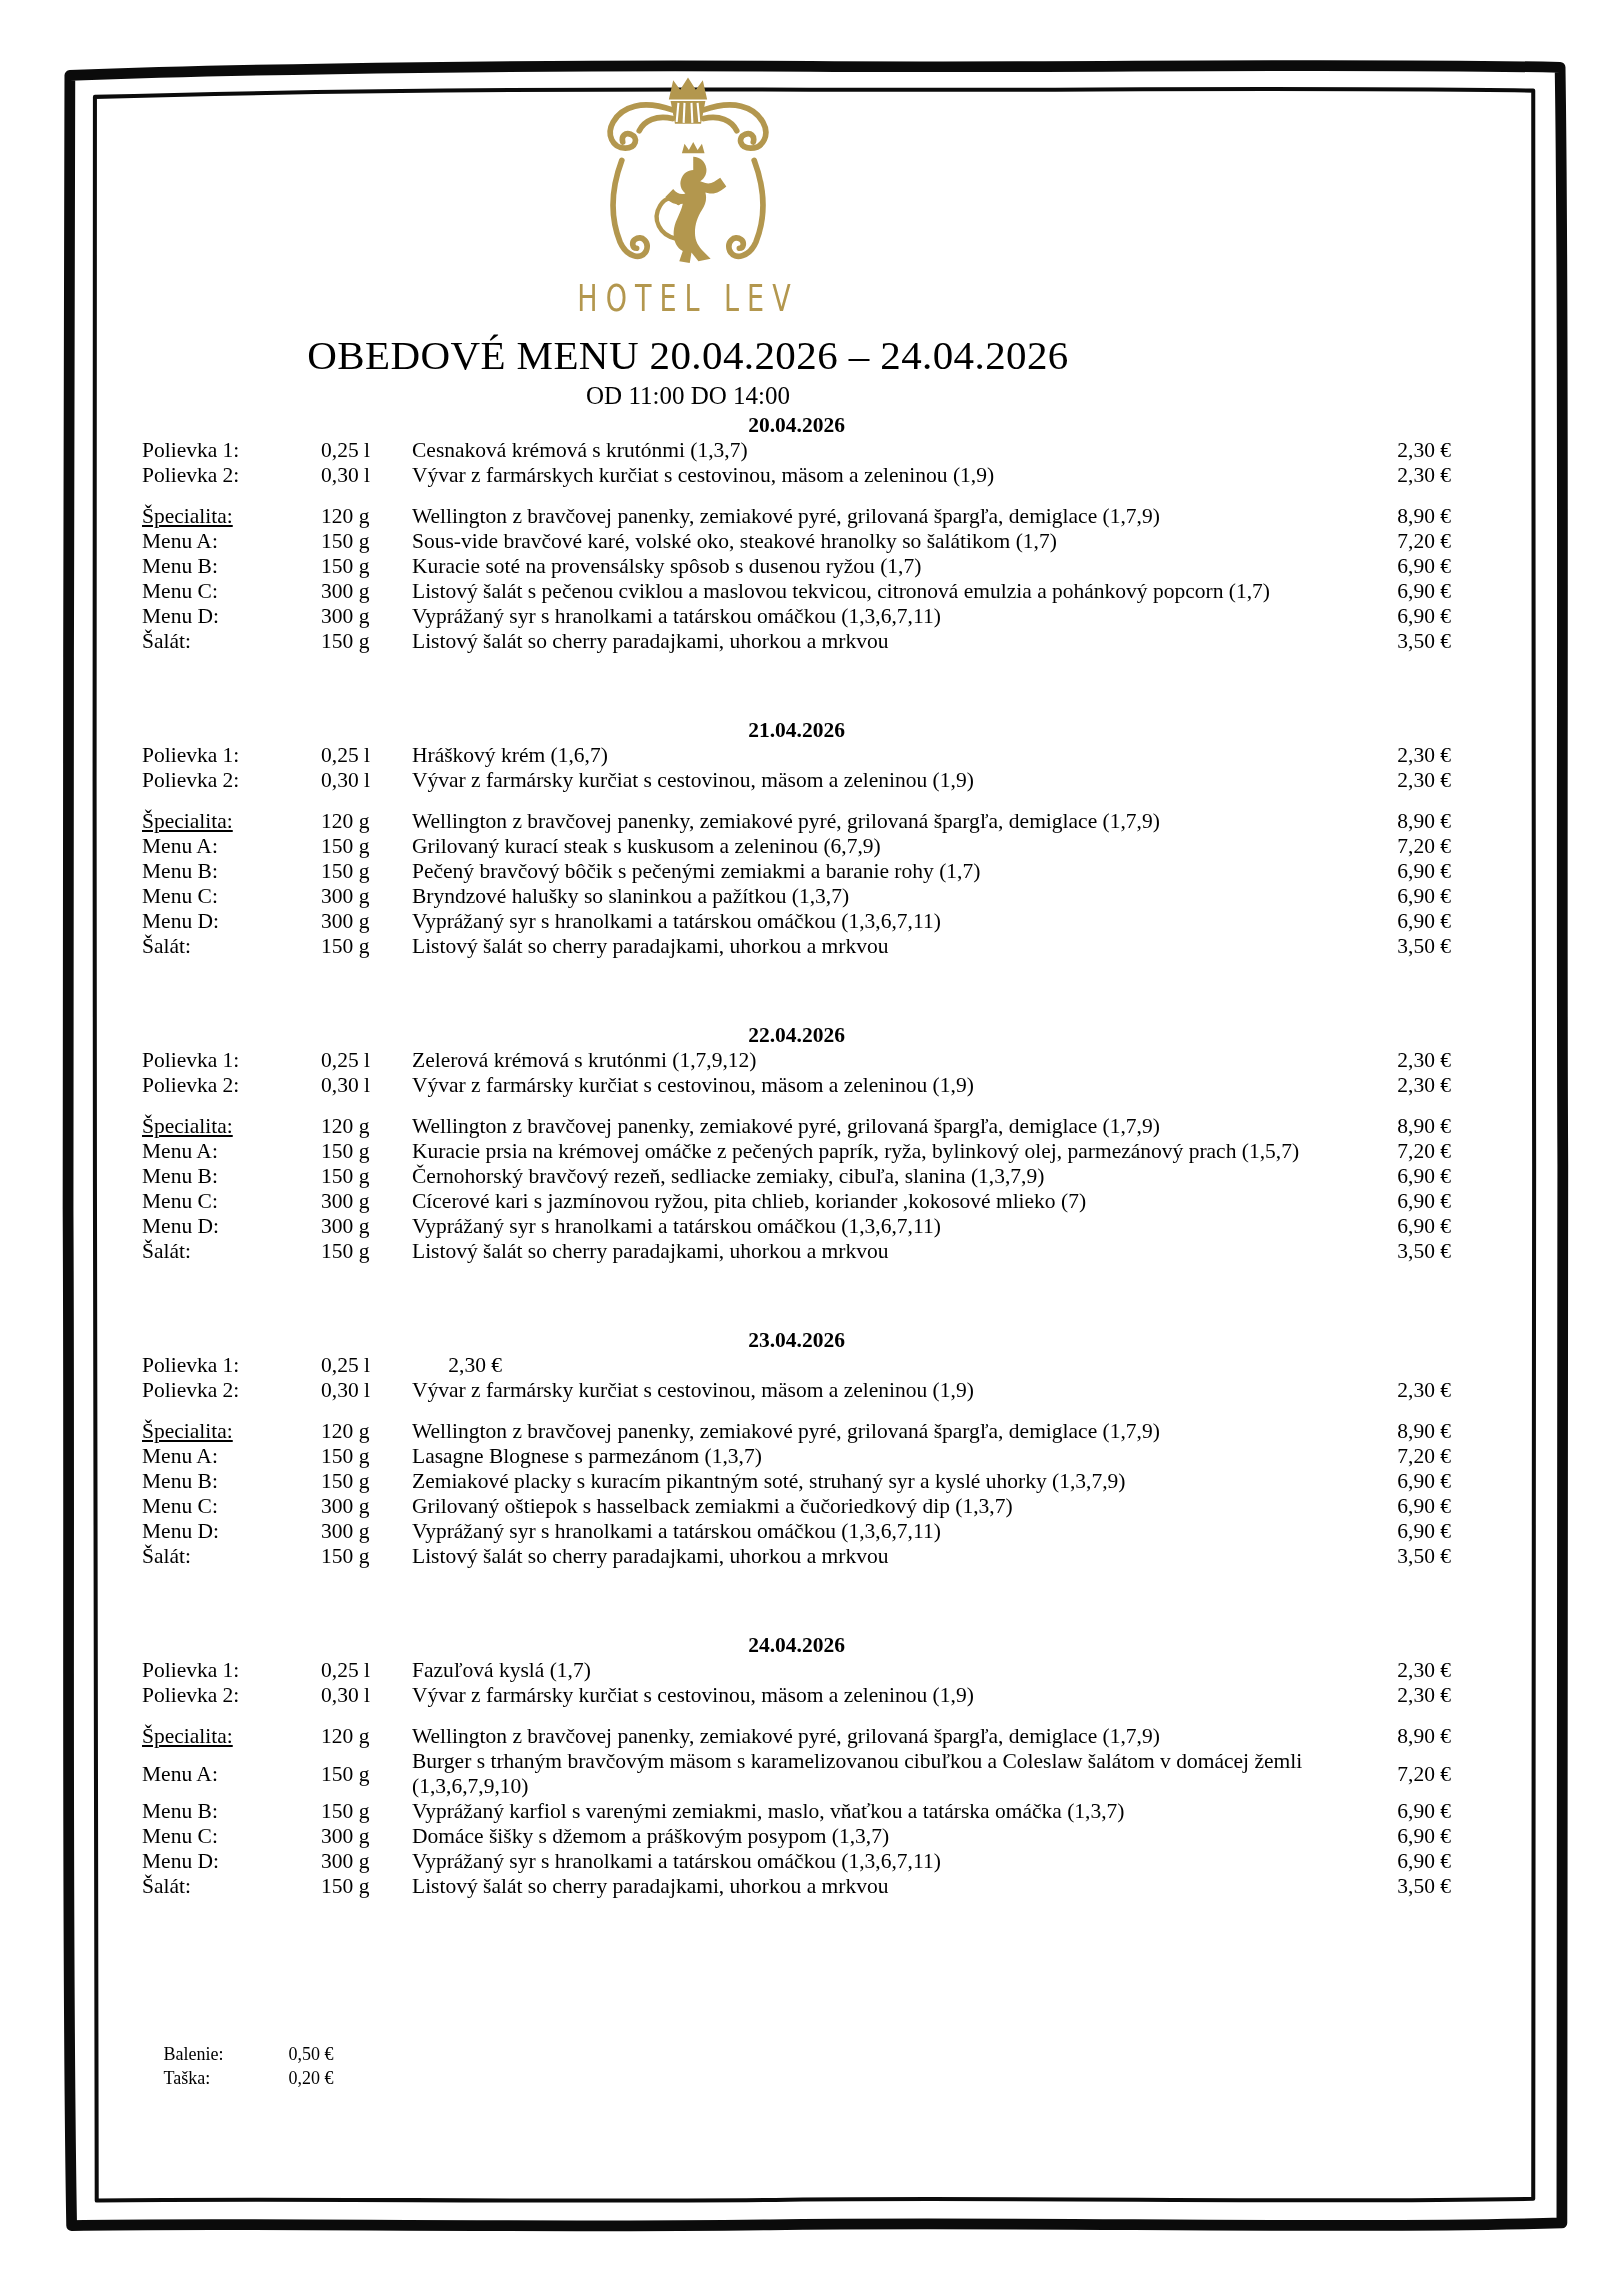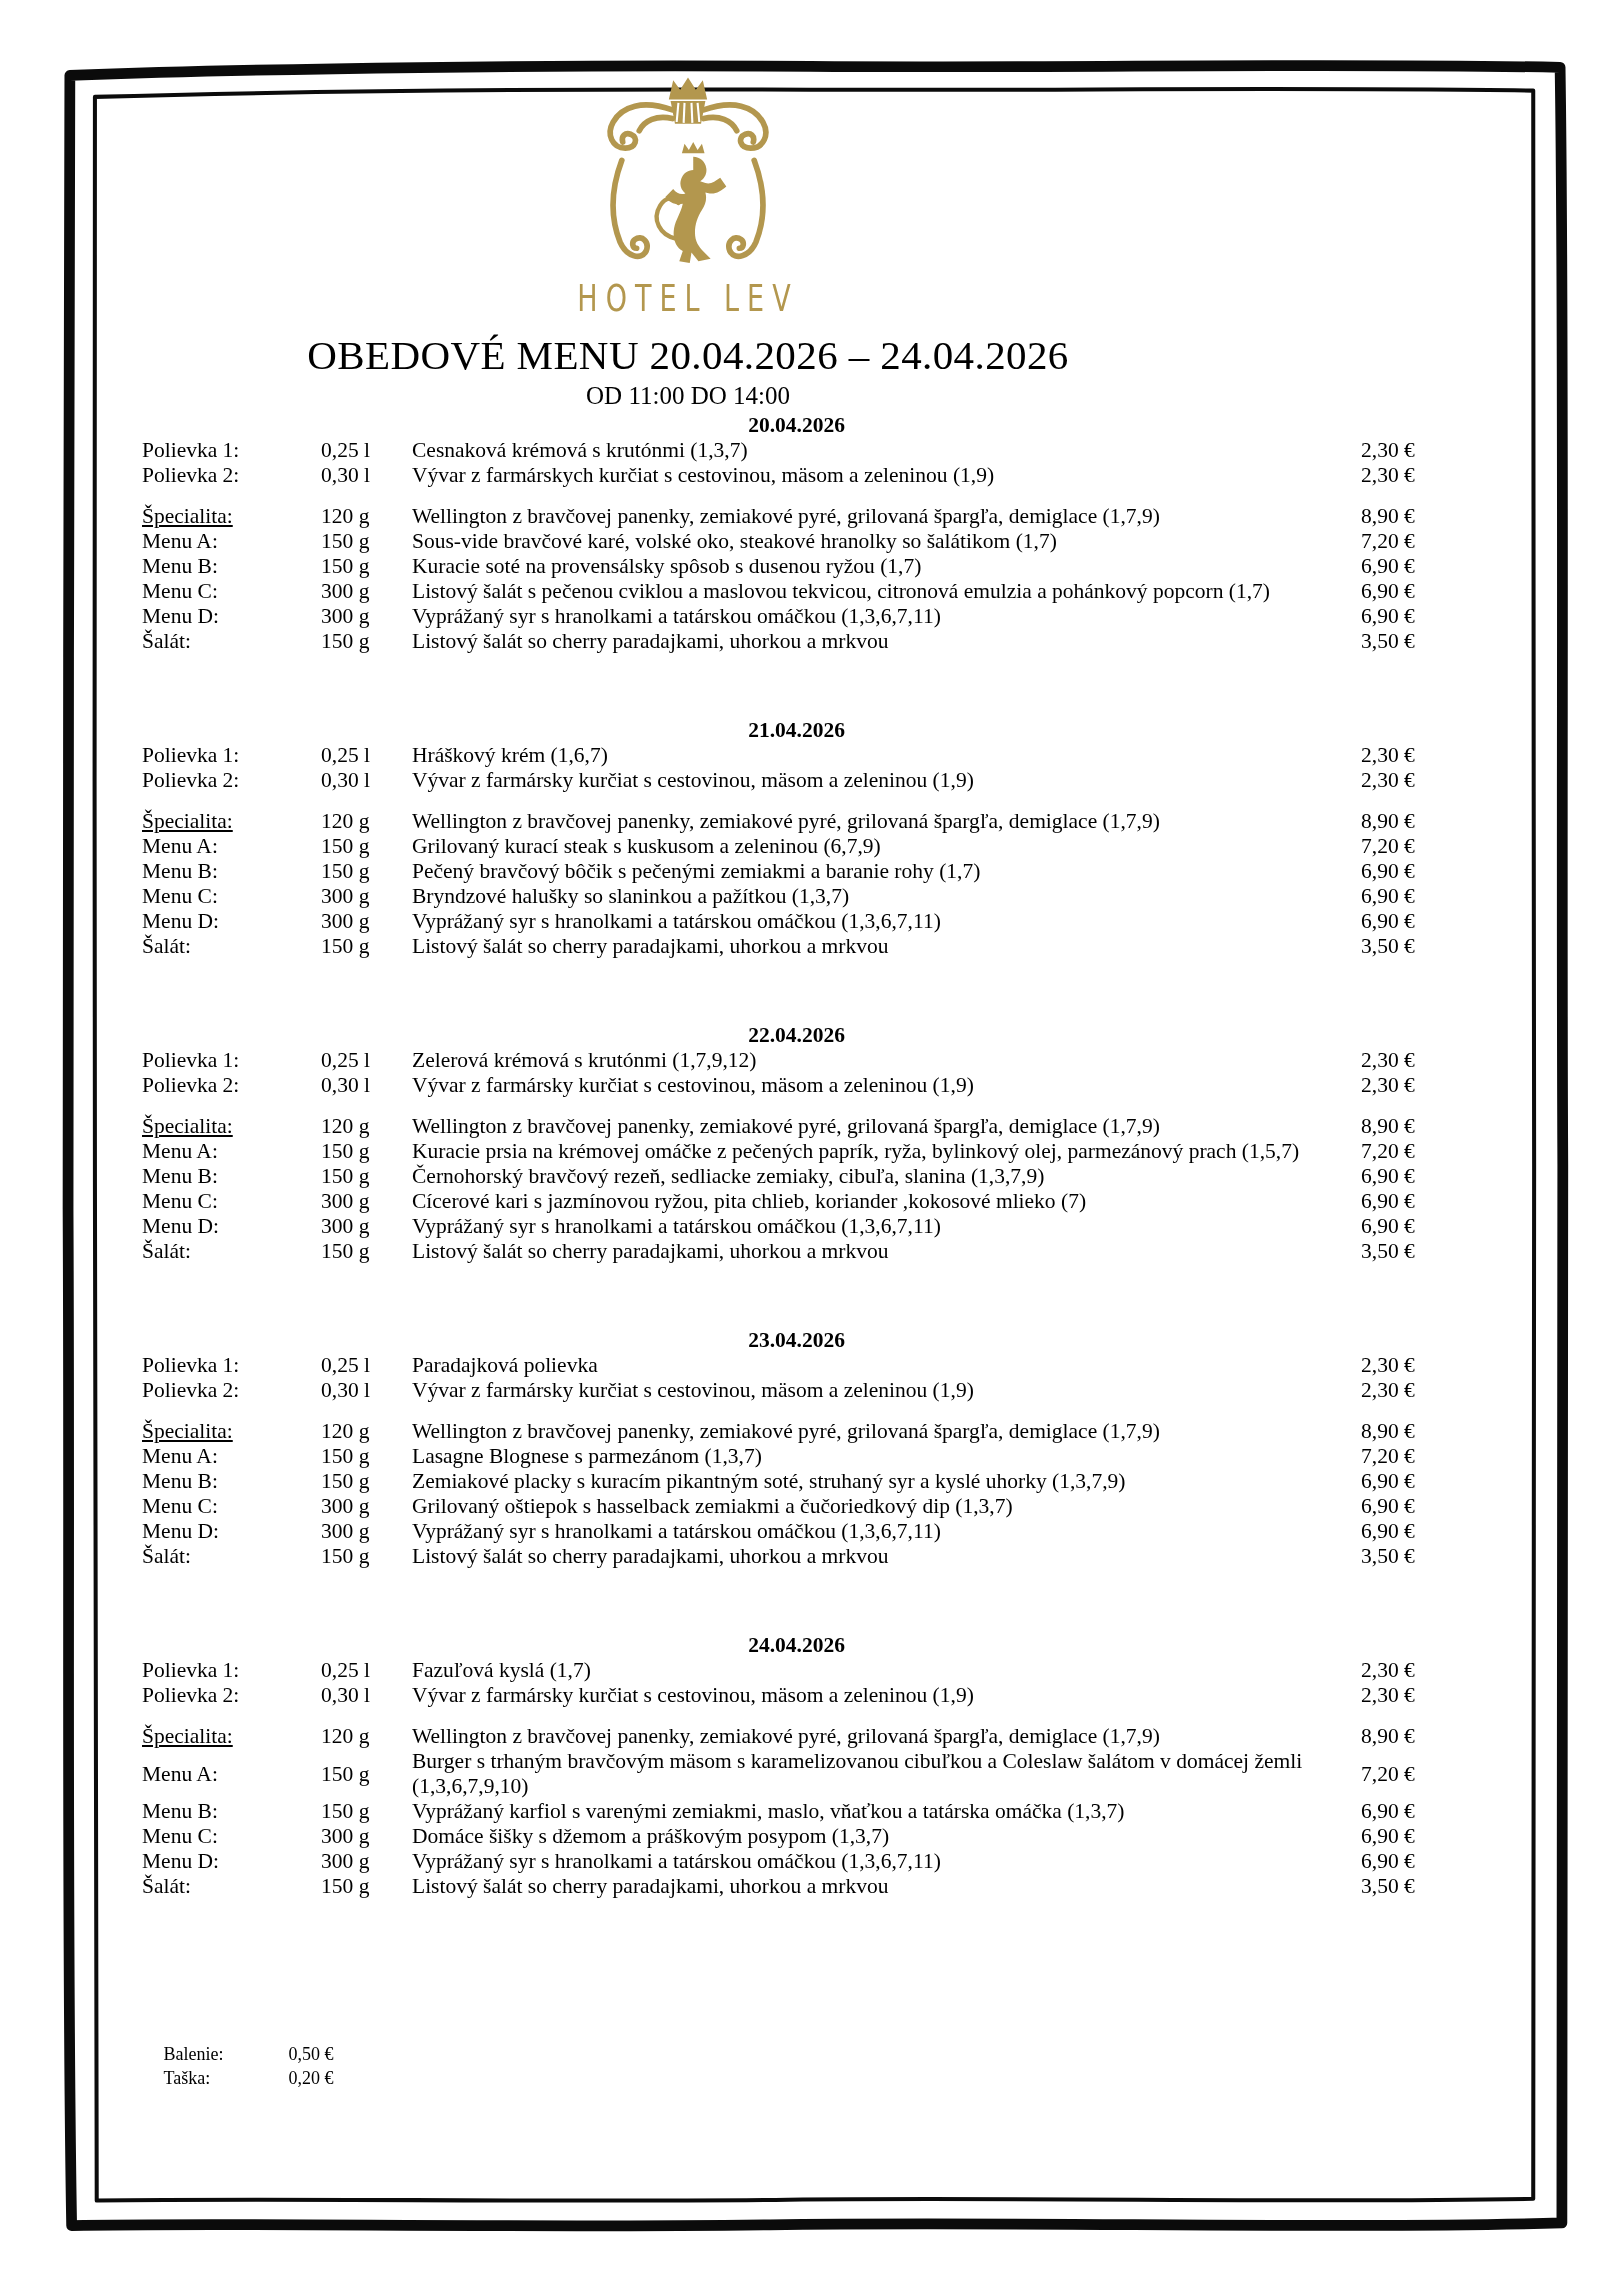--- a/index.html
+++ b/index.html
@@ -50,21 +50,21 @@
   .date {
     font-size: 21.5px; font-weight: bold; line-height: 25px; margin: 0; text-align: center;
   }
   .row {
     display: flex; align-items: center;
     font-size: 21.5px; line-height: 25px;
   }
   .row .label { width: 179px; flex: none; }
   .row .qty   { width: 91px; flex: none; }
   .row .desc  { flex: 1; padding-right: 18px; }
-  .row .price { width: 90px; flex: none; text-align: left; white-space: nowrap; }
+  .row .price { width: 90px; flex: none; text-align: right; white-space: nowrap; }
   .row.special { margin-top: 16px; }
   .row.special .label { text-decoration: underline; }
   .row.special .desc  { font-weight: normal; }
   
   .footer { margin-top: 143px; padding-left: 21.5px; }
   .footer-row { font-size: 18px; line-height: 24px; display: flex; }
   .footer-row .f-label { width: 125px; flex: none; }
   .footer-row .f-value { flex: none; }
 </style>
 </head>
@@ -305,21 +305,20 @@
   </div>
 </div>
   </section>
 
   <section class="day">
     <h2 class="date">23.04.2026</h2>
     <div class="rows">
   <div class="row">
     <span class="label">Polievka 1:</span>
     <span class="qty">0,25 l</span>
-    <span class="desc">Paradajková polievka</span>
     <span class="price">2,30 €</span>
   </div>
 
   <div class="row">
     <span class="label">Polievka 2:</span>
     <span class="qty">0,30 l</span>
     <span class="desc">Vývar z farmársky kurčiat s cestovinou, mäsom a zeleninou (1,9)</span>
     <span class="price">2,30 €</span>
   </div>
 

